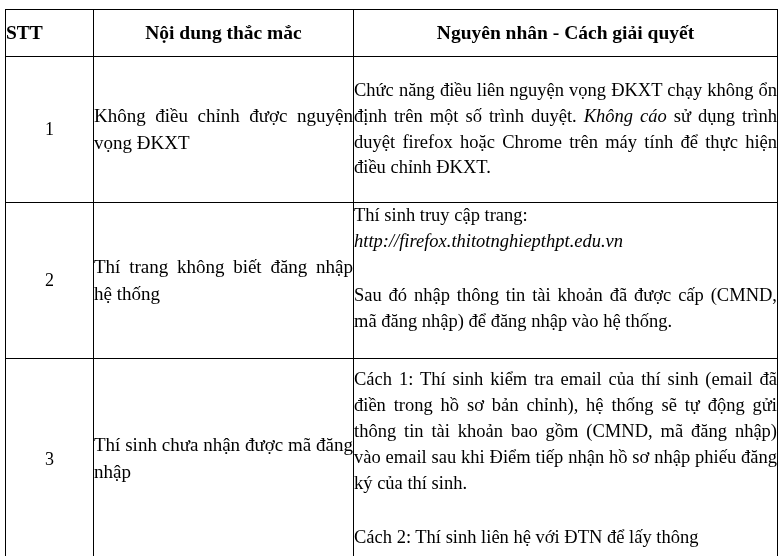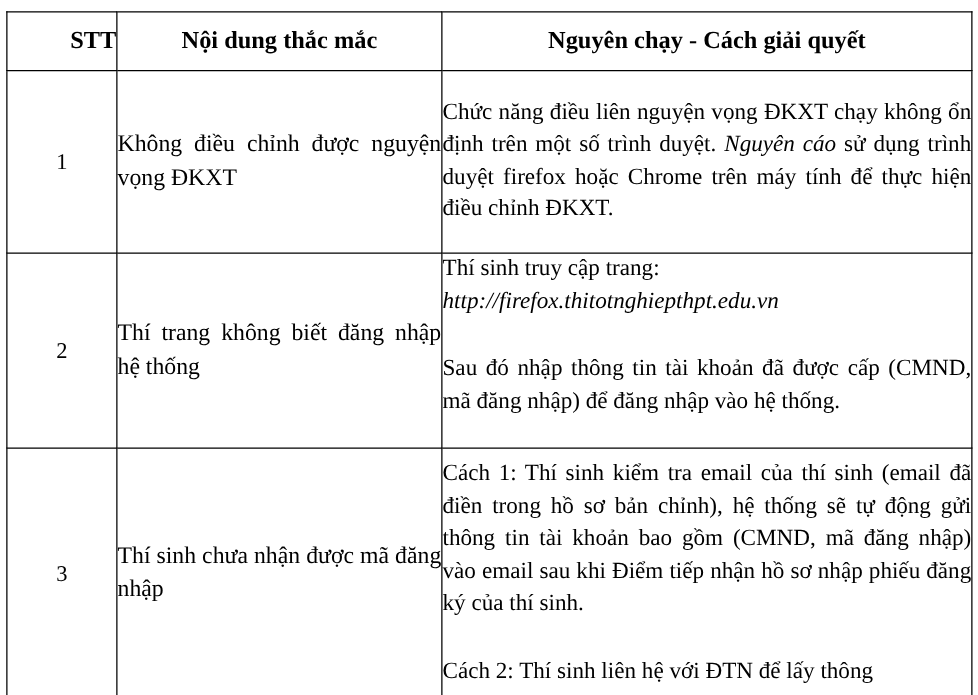--- a/index.html
+++ b/index.html
@@ -42,21 +42,21 @@
 
   
   .hdr-cell {
     height: 46px;
     font-weight: bold;
     font-size: 19.5px;
     line-height: 1.15;
     vertical-align: middle;
   }
   .hdr-stt {
-    text-align: right;
+    text-align: left;
   }
   .hdr-text {
     text-align: center;
     padding-left: 12px;
   }
   .hdr-light {
     font-weight: bold;
   }
 
   
@@ -113,32 +113,32 @@
       <col class="c-stt">
       <col class="c-noidung">
       <col class="c-nguyennhan">
     </colgroup>
 
     <thead>
       <tr>
         <th class="hdr-cell hdr-stt">STT</th>
         <th class="hdr-cell hdr-text">Nội dung thắc mắc</th>
         <th class="hdr-cell hdr-text">
-          <span>Nguyên chạy</span><span class="hdr-light"> - </span><span>Cách giải quyết</span>
+          <span>Nguyên nhân</span><span class="hdr-light"> - </span><span>Cách giải quyết</span>
         </th>
       </tr>
     </thead>
 
     <tbody>
 
       <tr class="row1">
         <td class="stt-cell">1</td>
         <td class="noidung-cell">Không điều chỉnh được nguyện vọng ĐKXT</td>
         <td class="nguyennhan-cell">
-          <p><span>Chức năng điều liên nguyện vọng ĐKXT chạy không ổn định trên một số trình duyệt. </span><em class="ital">Nguyên cáo</em><span> sử dụng trình duyệt firefox hoặc Chrome trên máy tính để thực hiện điều chỉnh ĐKXT.</span></p>
+          <p><span>Chức năng điều liên nguyện vọng ĐKXT chạy không ổn định trên một số trình duyệt. </span><em class="ital">Không cáo</em><span> sử dụng trình duyệt firefox hoặc Chrome trên máy tính để thực hiện điều chỉnh ĐKXT.</span></p>
         </td>
       </tr>
 
       <tr class="row2">
         <td class="stt-cell">2</td>
         <td class="noidung-cell">Thí trang không biết đăng nhập hệ thống</td>
         <td class="nguyennhan-cell mid">
           <p class="tight">Thí sinh truy cập trang:</p>
           <p class="tight"><em class="ital">http://firefox.thitotnghiepthpt.edu.vn</em></p>
           <p class="gap">Sau đó nhập thông tin tài khoản đã được cấp (CMND, mã đăng nhập) để đăng nhập vào hệ thống.</p>

